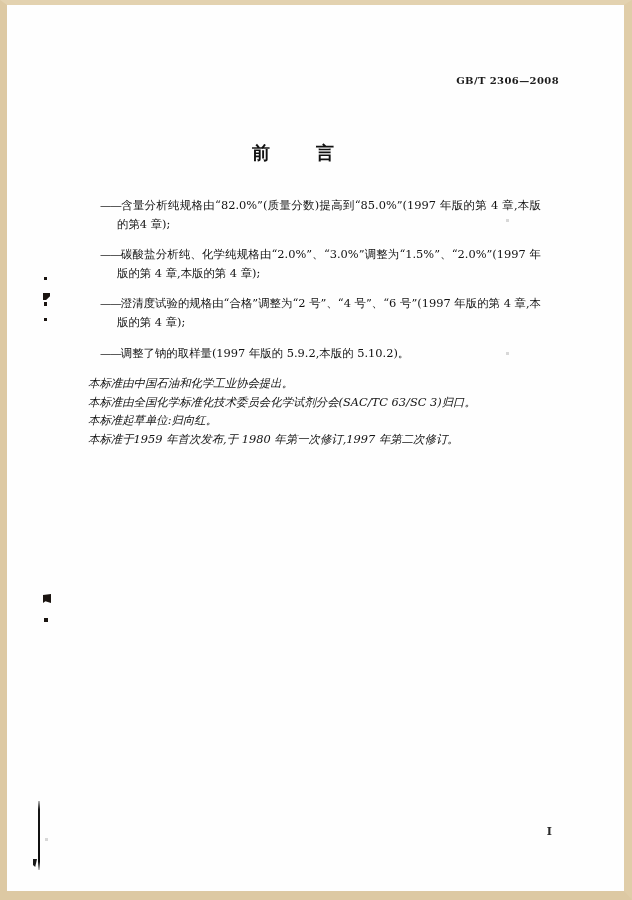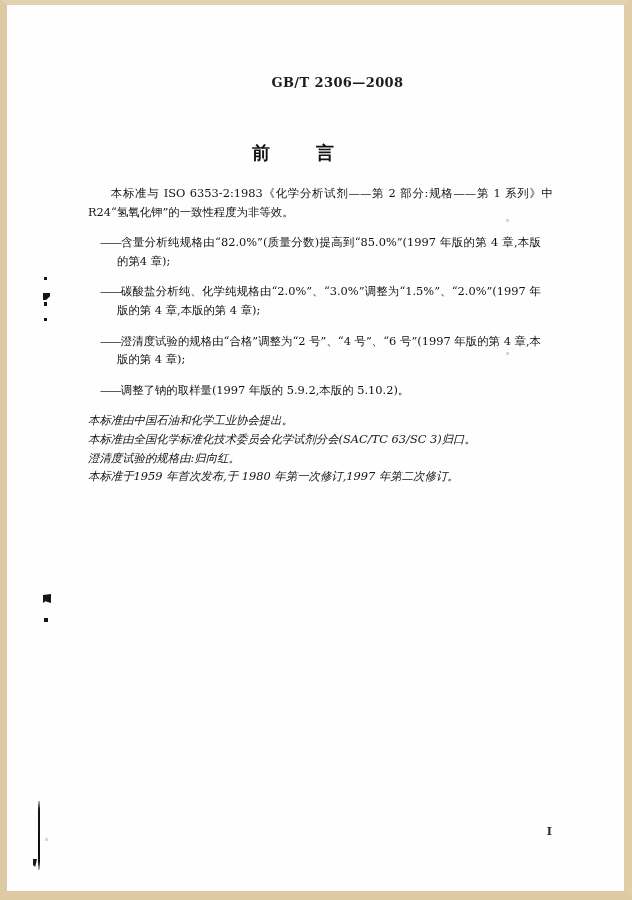--- a/index.html
+++ b/index.html
@@ -29,27 +29,27 @@
     left: 0;
     top: 0;
     right: 0;
     bottom: 0;
     background: #fefefe;
   }
 
   
   #header {
     position: absolute;
-    left: 98px;
+    left: 87px;
     top: 70px;
     width: 465px;
-    text-align: center;
+    text-align: right;
     font-family: "DejaVu Serif", "Liberation Serif", serif;
     font-weight: bold;
-    font-size: 13px;
+    font-size: 10px;
     letter-spacing: 0.4px;
     color: #1b1b1b;
     white-space: nowrap;
   }
 
   
   #title {
     position: absolute;
     left: 0;
     top: 124px;
@@ -158,37 +158,36 @@
 
 <div id="page">
   <div id="sheet">
 
     <div id="header">GB/T 2306—2008</div>
 
     <h1 id="title">前　言</h1>
 
     <div id="body">
 
-      <p class="para">本标准与 ISO 6353-2:1983《化学分析试剂——第 2 部分:规格——第 1 系列》中 R24“氢氧化钾”的一致性程度为非等效。</p>
 
 
       <p class="dash-item"><span class="lead">——</span><span>含量分析纯规格由“82.0%”(质量分数)提高到“85.0%”(1997 年版的第 4 章,本版的第4 章);</span></p>
 
       <p class="dash-item"><span class="lead">——</span><span>碳酸盐分析纯、化学纯规格由“2.0%”、“3.0%”调整为“1.5%”、“2.0%”(1997 年版的第 4 章,本版的第 4 章);</span></p>
 
       <p class="dash-item"><span class="lead">——</span><span>澄清度试验的规格由“合格”调整为“2 号”、“4 号”、“6 号”(1997 年版的第 4 章,本版的第 4 章);</span></p>
 
       <p class="dash-item"><span class="lead">——</span><span>调整了钠的取样量(1997 年版的 5.9.2,本版的 5.10.2)。</span></p>
 
       <p class="para flush">本标准由中国石油和化学工业协会提出。</p>
 
       <p class="para flush">本标准由全国化学标准化技术委员会化学试剂分会(SAC/TC 63/SC 3)归口。</p>
 
 
-      <p class="para flush">澄清度试验的规格由:归向红。</p>
+      <p class="para flush">本标准起草单位:归向红。</p>
 
       <p class="para flush">本标准于1959 年首次发布,于 1980 年第一次修订,1997 年第二次修订。</p>
 
     </div>
 
     <div id="folio">I</div>
 
     <span class="speck" id="speck-a"></span>
     <span class="speck" id="speck-b"></span>
     <span class="speck" id="speck-c"></span>

